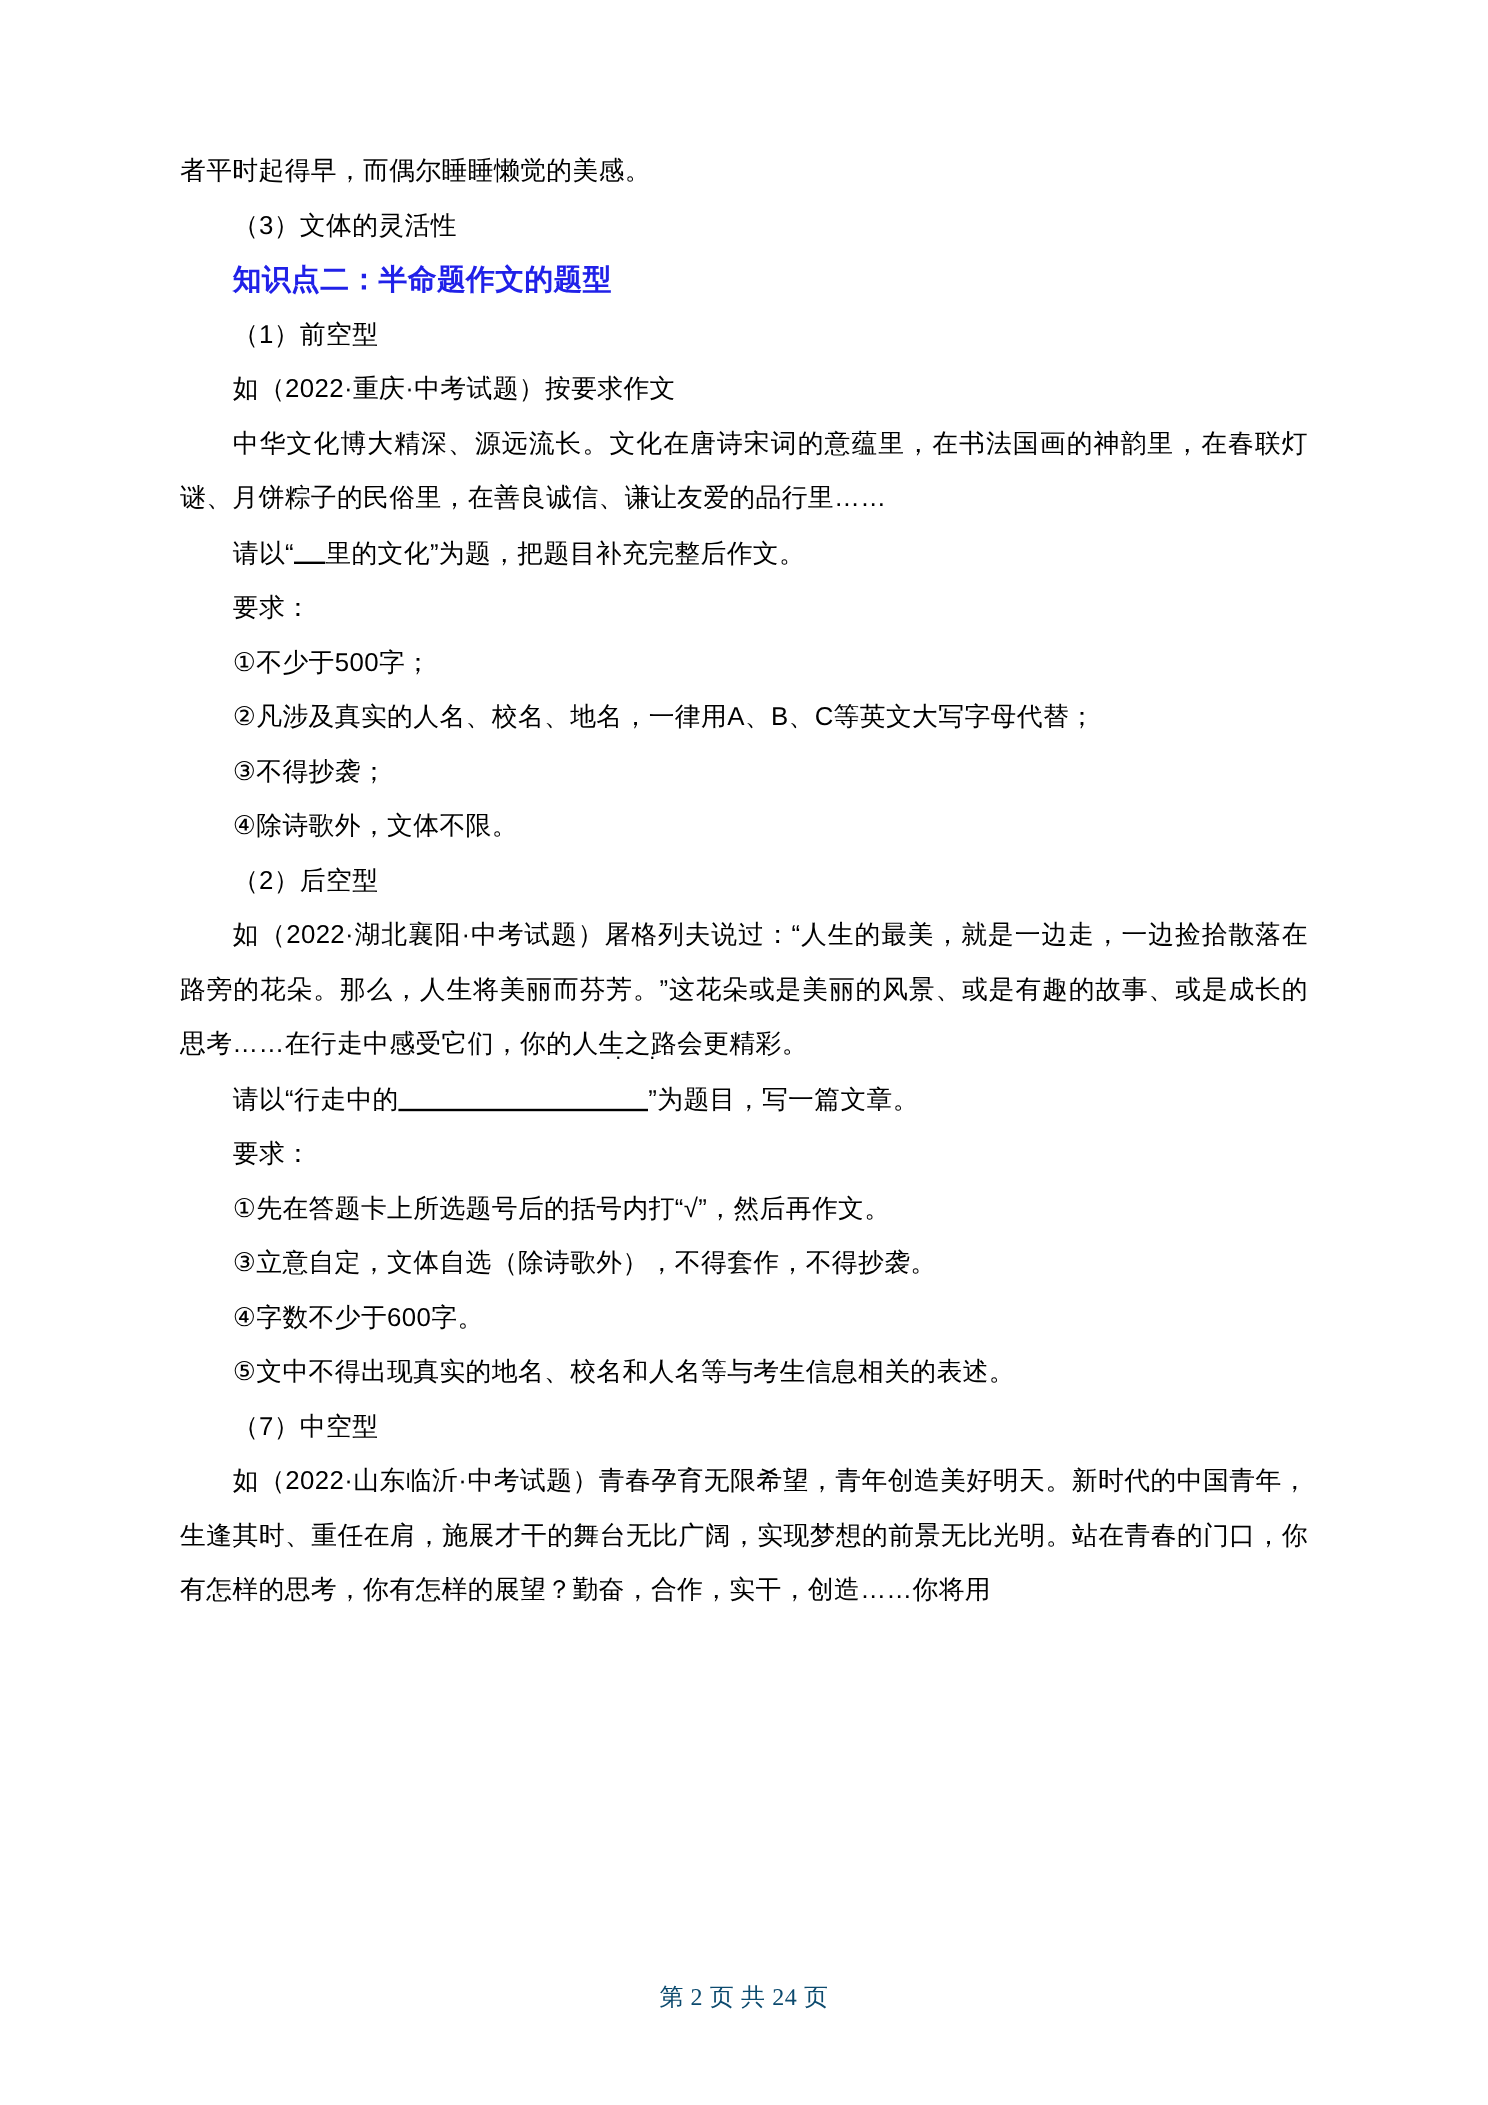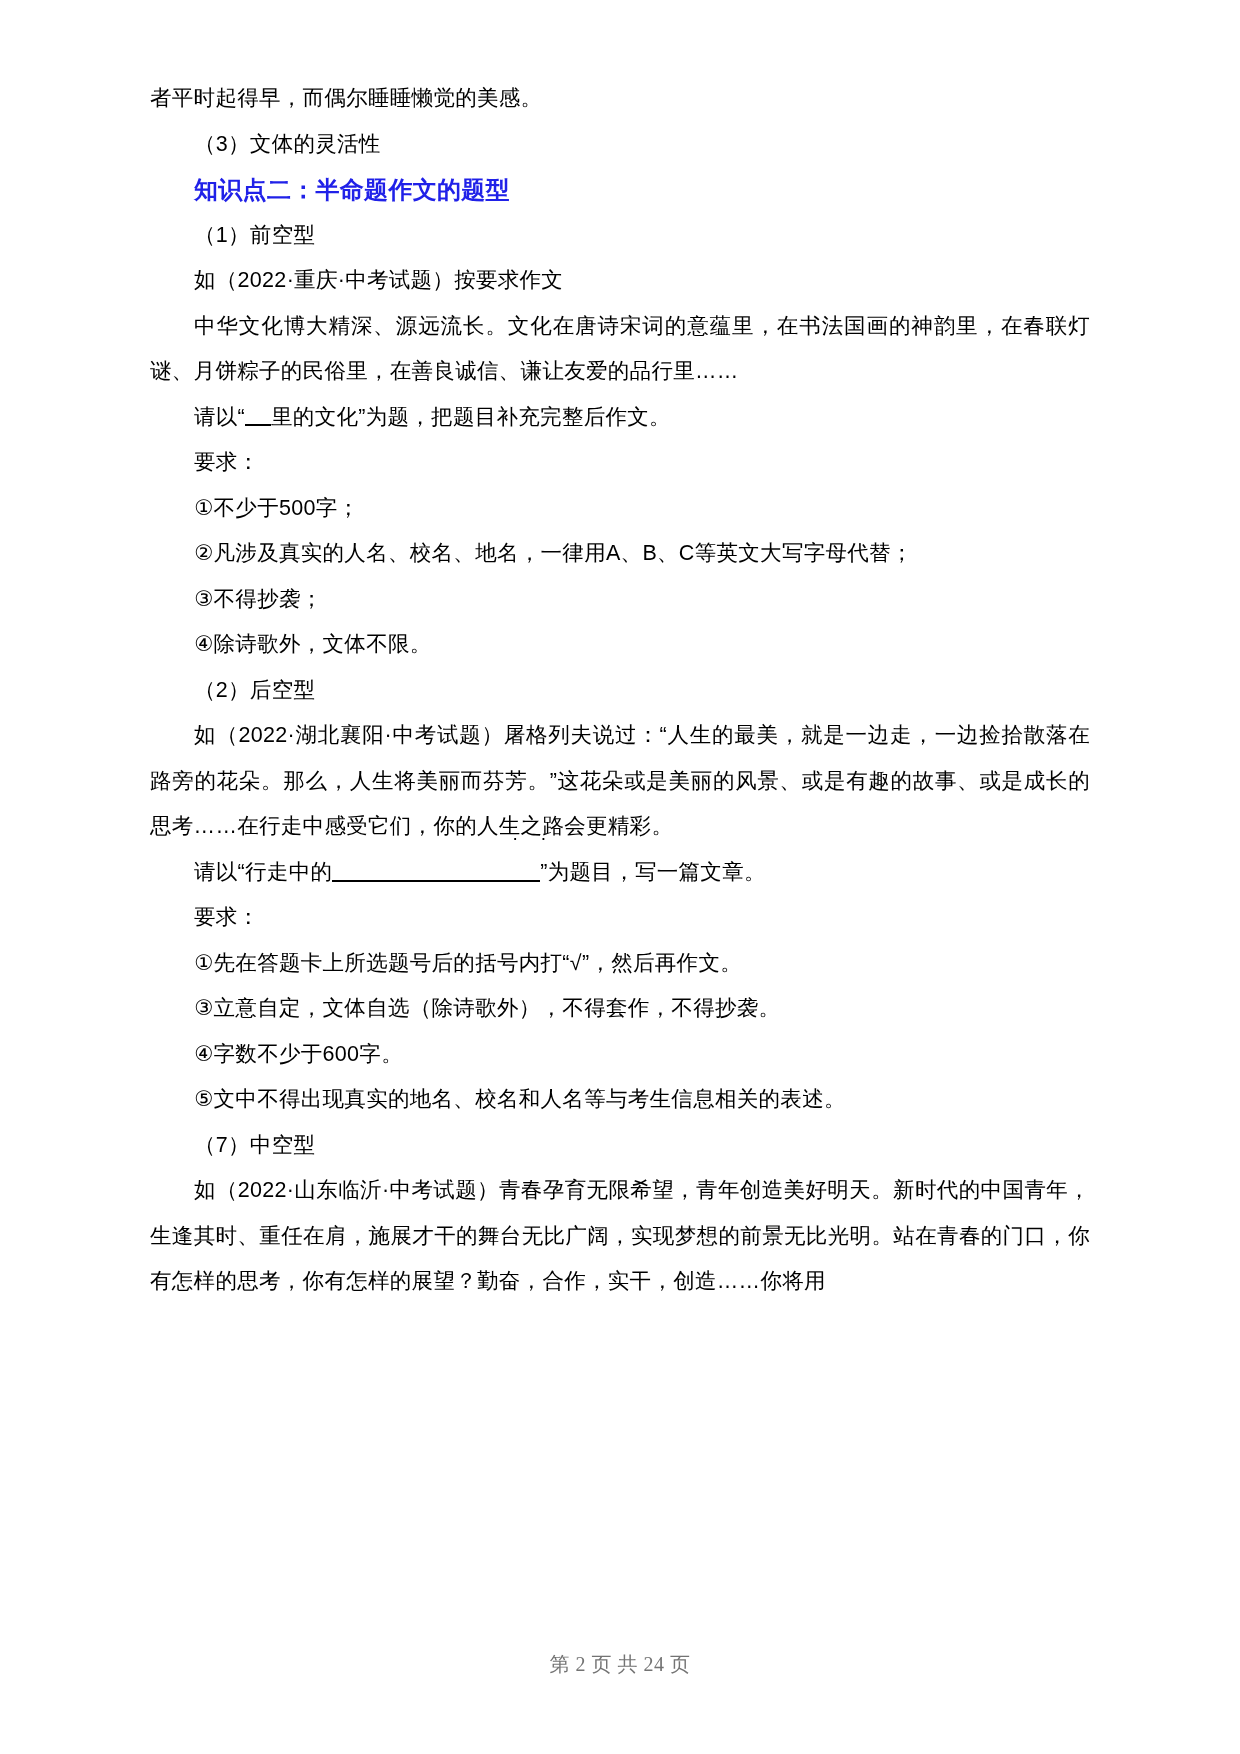--- a/index.html
+++ b/index.html
@@ -13,21 +13,21 @@
     font-family: "Liberation Sans", "DejaVu Sans", sans-serif;
     color: #000000;
     position: relative;
     overflow: hidden;
   }
   .page {
     position: relative;
     width: 1240px;
     height: 1754px;
     box-sizing: border-box;
-    padding: 76px 150px 0 150px;
+    padding: 120px 150px 0 150px;
     border-radius: 27px;
   }
   .body-col {
     width: 940px;
   }
   
   p.para {
     margin: 0 0 0 0;
     font-size: 21.5px;
     line-height: 45.5px;
@@ -83,21 +83,21 @@
     color: #000;
   }
   .footer {
     position: absolute;
     left: 0;
     right: 0;
     bottom: 76px;
     text-align: center;
     font-size: 20px;
     letter-spacing: 0.5px;
-    color: #737373;
+    color: #0c4a6e;
     font-family: "Liberation Serif", "DejaVu Serif", serif;
   }
 </style>
 </head>
 <body>
 
 <div class="page">
   <div class="body-col">
 
     <p class="para">者平时起得早，而偶尔睡睡懒觉的美感。</p>

